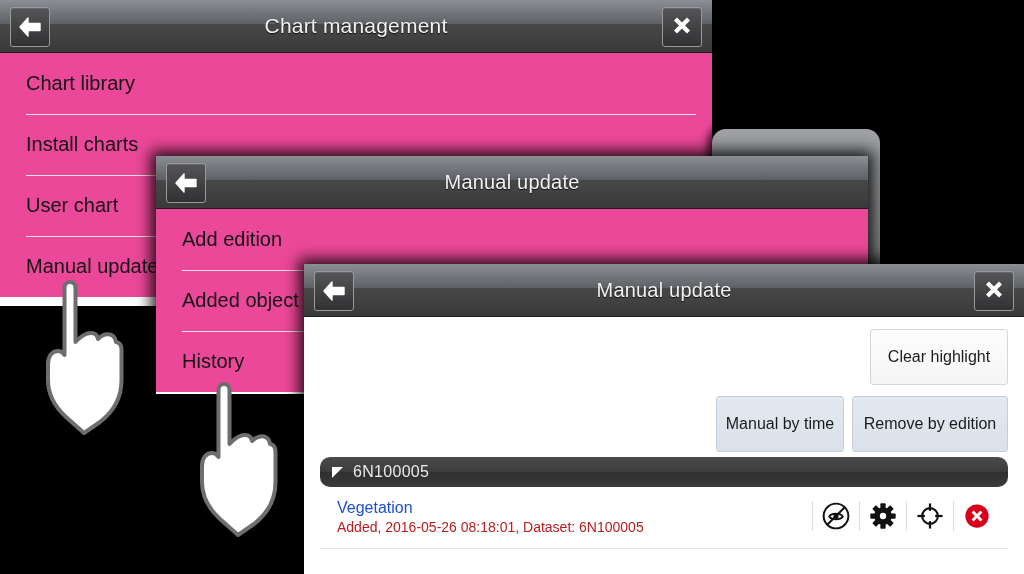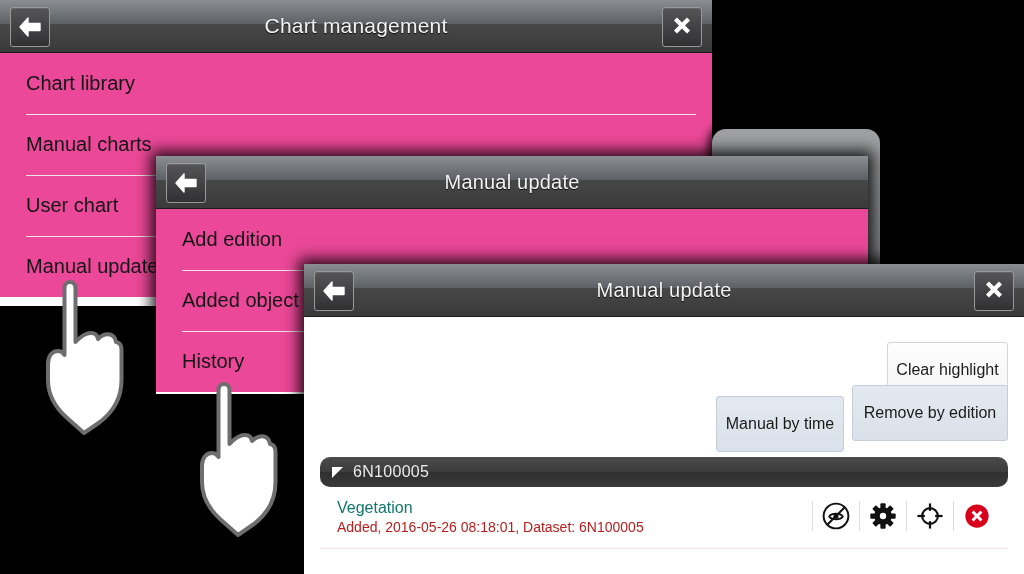--- a/index.html
+++ b/index.html
@@ -136,23 +136,23 @@
     white-space: nowrap;
   }
   .btn.light {
     background: linear-gradient(to bottom, #fdfdfd 0%, #f5f5f5 100%);
     border-color: #d6d6d6;
   }
   .btn.bluish {
     background: linear-gradient(to bottom, #e3e9f0 0%, #dae1ea 100%);
     border-color: #c5cdd8;
   }
-  #btn-clear-highlight { right: 16px; top: 12px;  width: 121px; height: 56px; margin-top: 13px; }
+  #btn-clear-highlight { right: 16px; top: 12px;  width: 138px; height: 56px; }
   #btn-remove-time     { right: 180px; top: 79px; width: 128px; height: 56px; }
-  #btn-remove-edition  { right: 16px;  top: 68px; width: 156px; height: 56px; }
+  #btn-remove-edition  { right: 16px;  top: 79px; width: 156px; height: 56px; }
 
   .group-header {
     position: relative;
     height: 30px;
     margin: 0 16px;
     background: linear-gradient(to bottom, #4b4b4b 0%, #3c3c3c 50%, #2f2f2f 51%, #3a3a3a 100%);
     display: flex;
     align-items: center;
     padding-left: 12px;
     box-sizing: border-box;
@@ -175,21 +175,21 @@
     margin: 0 16px;
     height: 62px;
     display: flex;
     align-items: center;
     border-bottom: 1px solid #f0e4e4;
     box-sizing: border-box;
   }
   .record-text { padding-left: 17px; }
   .record-title {
     font-size: 16px;
-    color: #0f766e;
+    color: #1d4ed8;
     line-height: 20px;
   }
   .record-sub {
     font-size: 14px;
     color: #b91c1c;
     line-height: 19px;
     white-space: nowrap;
   }
   .record-actions {
     position: absolute;
@@ -234,21 +234,21 @@
         <svg width="24" height="24" viewBox="0 0 24 24" aria-hidden="true">
           <path d="M4 5.5 L7 2.5 L12 7.5 L17 2.5 L20 5.5 L15 10.5 L20 15.5 L17 18.5 L12 13.5 L7 18.5 L4 15.5 L9 10.5 Z" fill="#ffffff"></path>
         </svg>
       </div>
     </div>
     <div class="menu">
       <div class="menu-item">
         <span>Chart library</span>
       </div>
       <div class="menu-item">
-        <span>Manual charts</span>
+        <span>Install charts</span>
       </div>
       <div class="menu-item">
         <span>User chart</span>
       </div>
       <div class="menu-item">
         <span>Manual update</span>
       </div>
     </div>
   </div>
 

